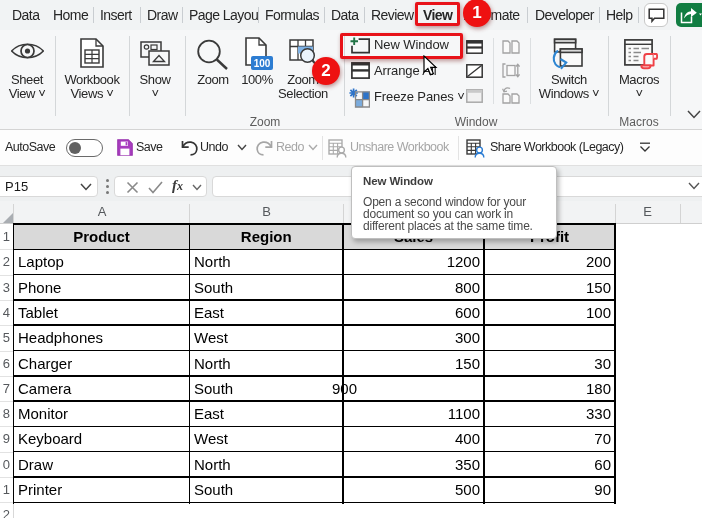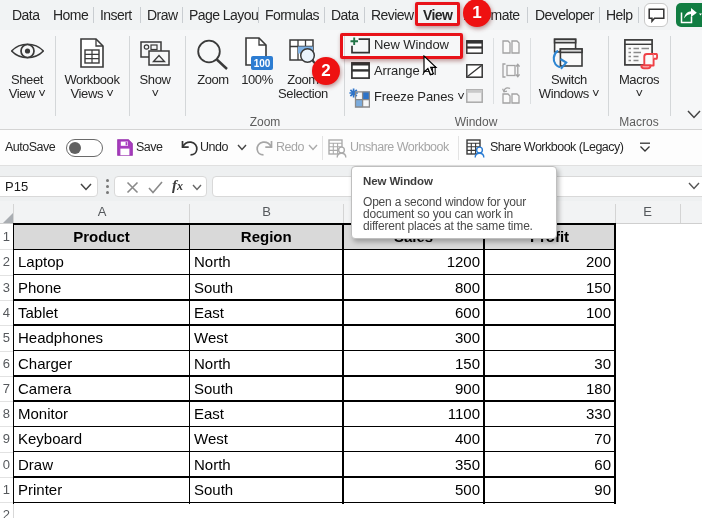--- a/index.html
+++ b/index.html
@@ -375,21 +375,21 @@
   <span class="cell" style="left:484.0px;top:98.9px;width:127px;text-align:right;">100</span>
   <span class="cell" style="left:18.0px;top:124.2px;width:171.5px;">Headphones</span>
   <span class="cell" style="left:194.0px;top:124.2px;width:149.0px;">West</span>
   <span class="cell" style="left:343.0px;top:124.2px;width:137px;text-align:right;">300</span>
   <span class="cell" style="left:18.0px;top:149.5px;width:171.5px;">Charger</span>
   <span class="cell" style="left:194.0px;top:149.5px;width:149.0px;">North</span>
   <span class="cell" style="left:343.0px;top:149.5px;width:137px;text-align:right;">150</span>
   <span class="cell" style="left:484.0px;top:149.5px;width:127px;text-align:right;">30</span>
   <span class="cell" style="left:18.0px;top:174.8px;width:171.5px;">Camera</span>
   <span class="cell" style="left:194.0px;top:174.8px;width:149.0px;">South</span>
-  <span class="cell" style="left:343.0px;top:174.8px;width:137px;text-align:right;">900</span>
+  <span class="cell" style="left:332px;top:174.8px;width:137px;">900</span>
   <span class="cell" style="left:484.0px;top:174.8px;width:127px;text-align:right;">180</span>
   <span class="cell" style="left:18.0px;top:200.1px;width:171.5px;">Monitor</span>
   <span class="cell" style="left:194.0px;top:200.1px;width:149.0px;">East</span>
   <span class="cell" style="left:343.0px;top:200.1px;width:137px;text-align:right;">1100</span>
   <span class="cell" style="left:484.0px;top:200.1px;width:127px;text-align:right;">330</span>
   <span class="cell" style="left:18.0px;top:225.4px;width:171.5px;">Keyboard</span>
   <span class="cell" style="left:194.0px;top:225.4px;width:149.0px;">West</span>
   <span class="cell" style="left:343.0px;top:225.4px;width:137px;text-align:right;">400</span>
   <span class="cell" style="left:484.0px;top:225.4px;width:127px;text-align:right;">70</span>
   <span class="cell" style="left:18.0px;top:250.7px;width:171.5px;">Draw</span>

